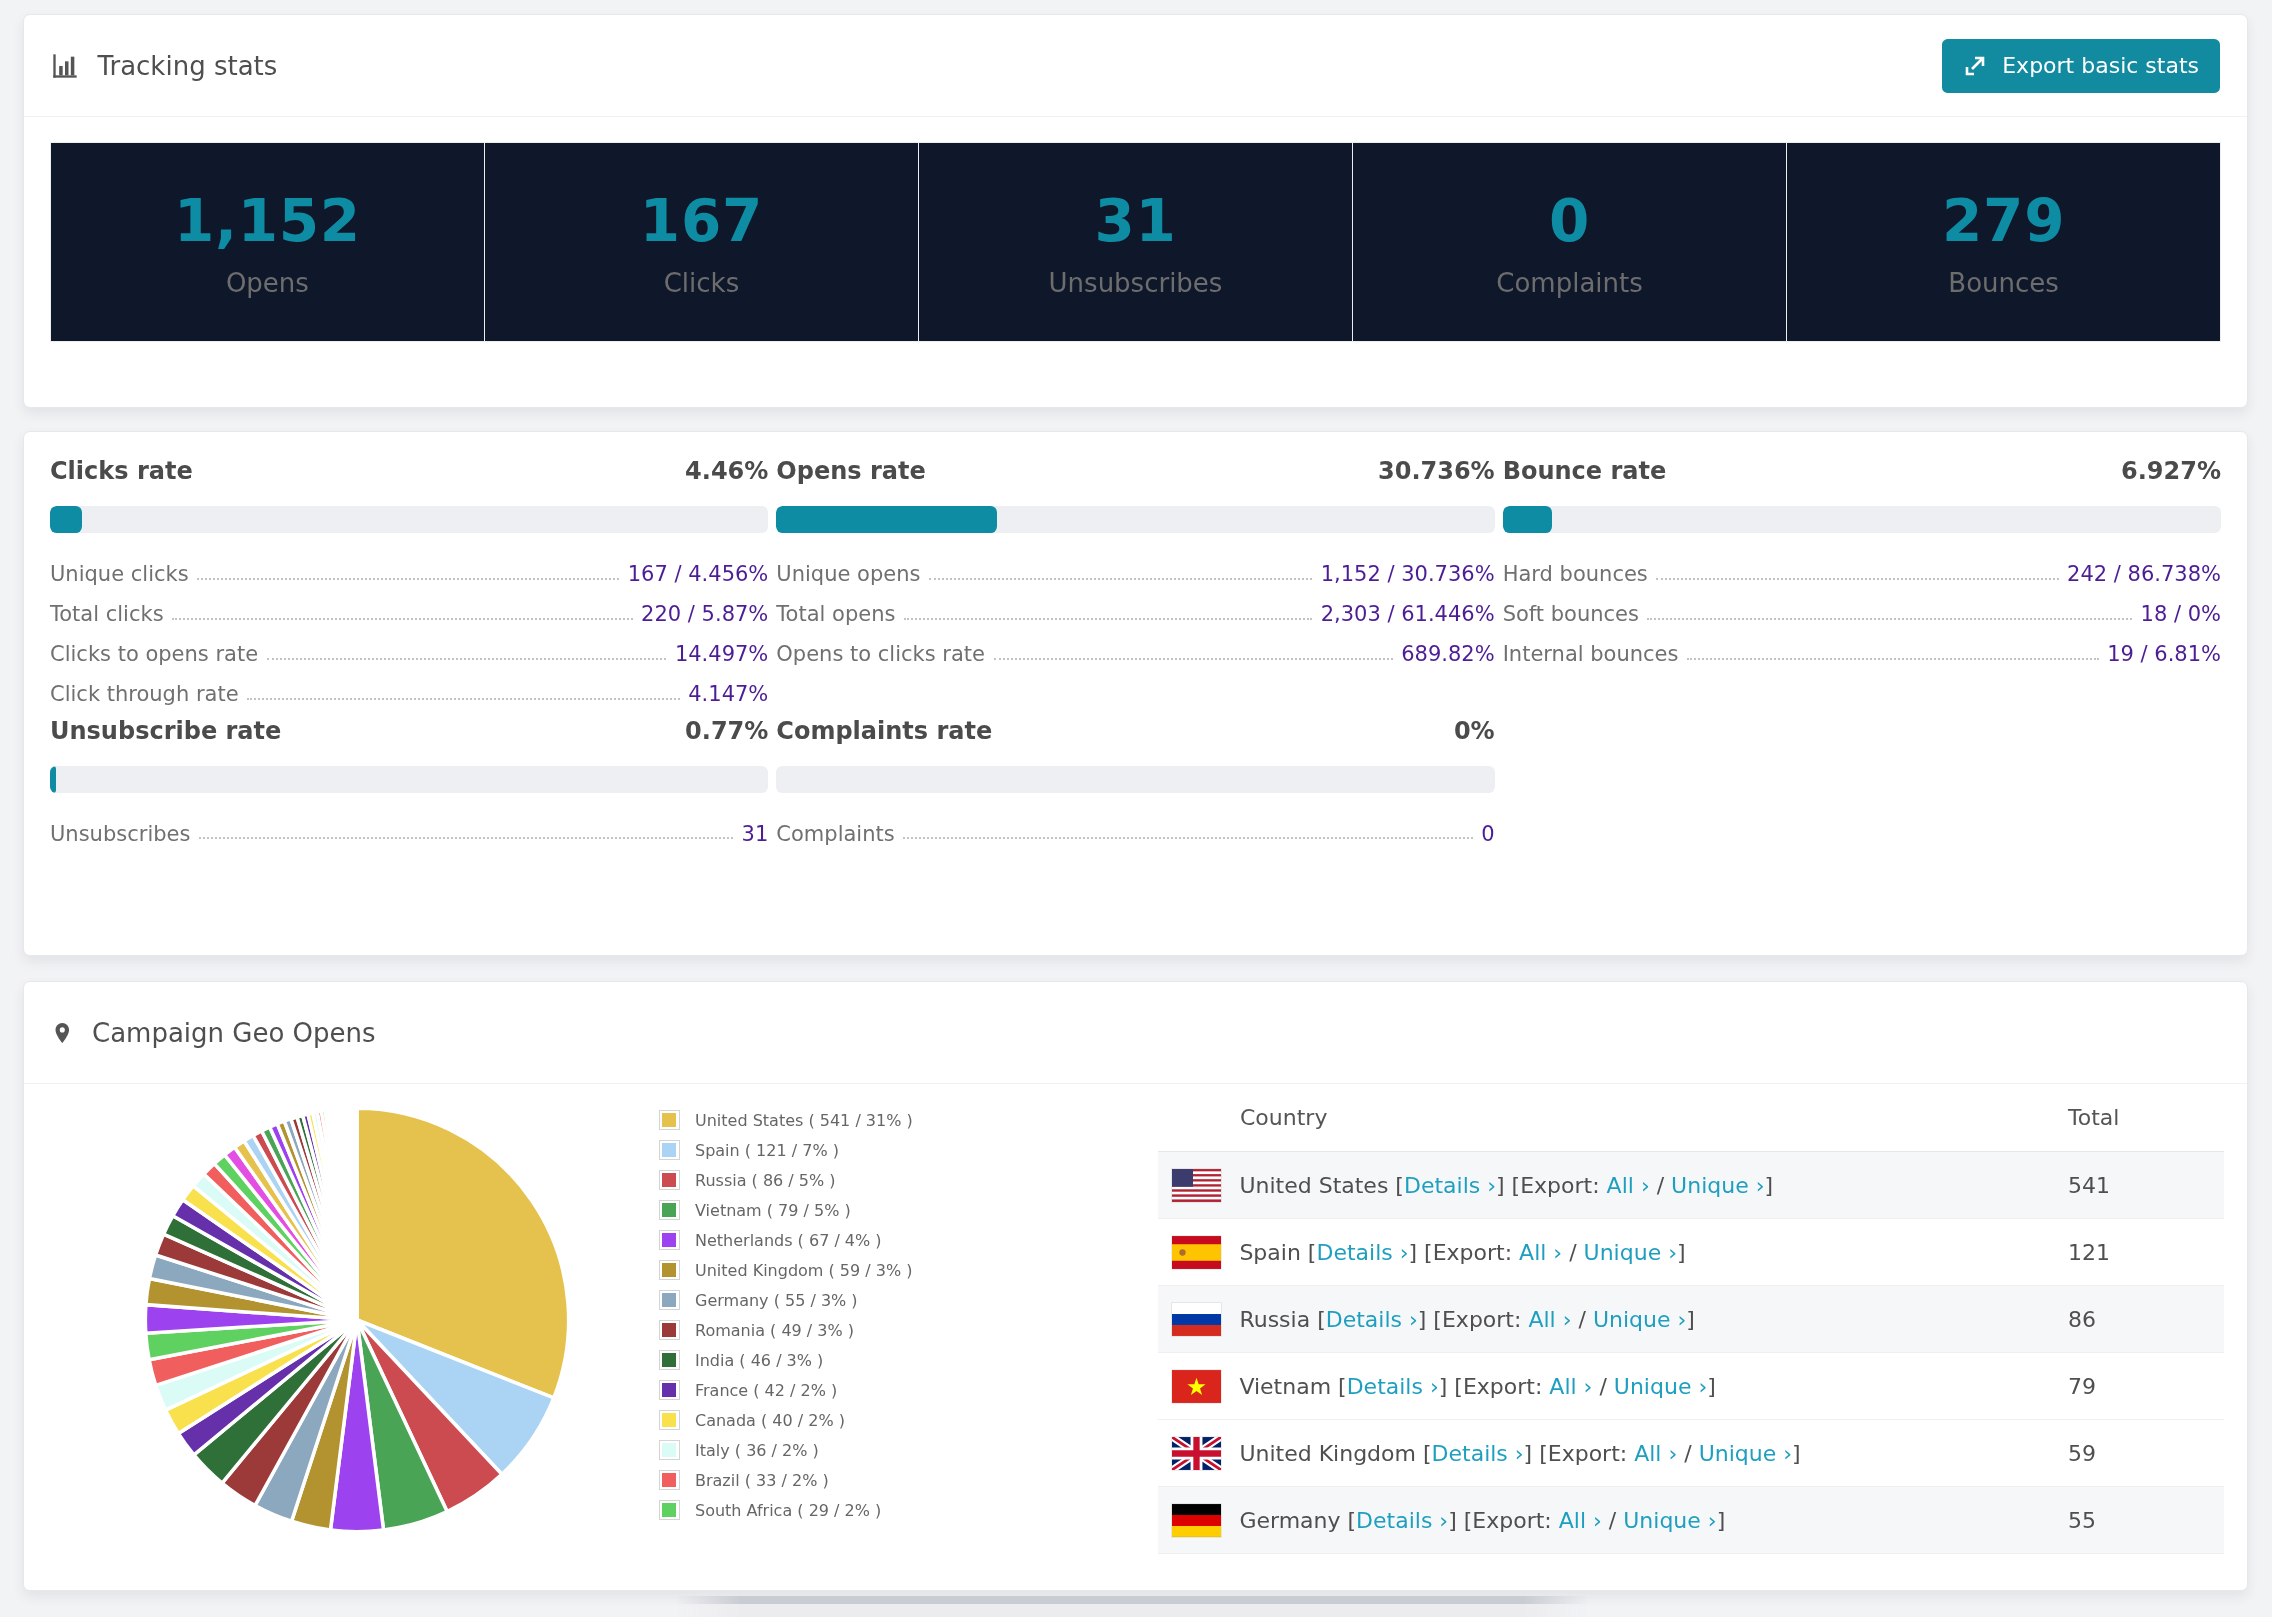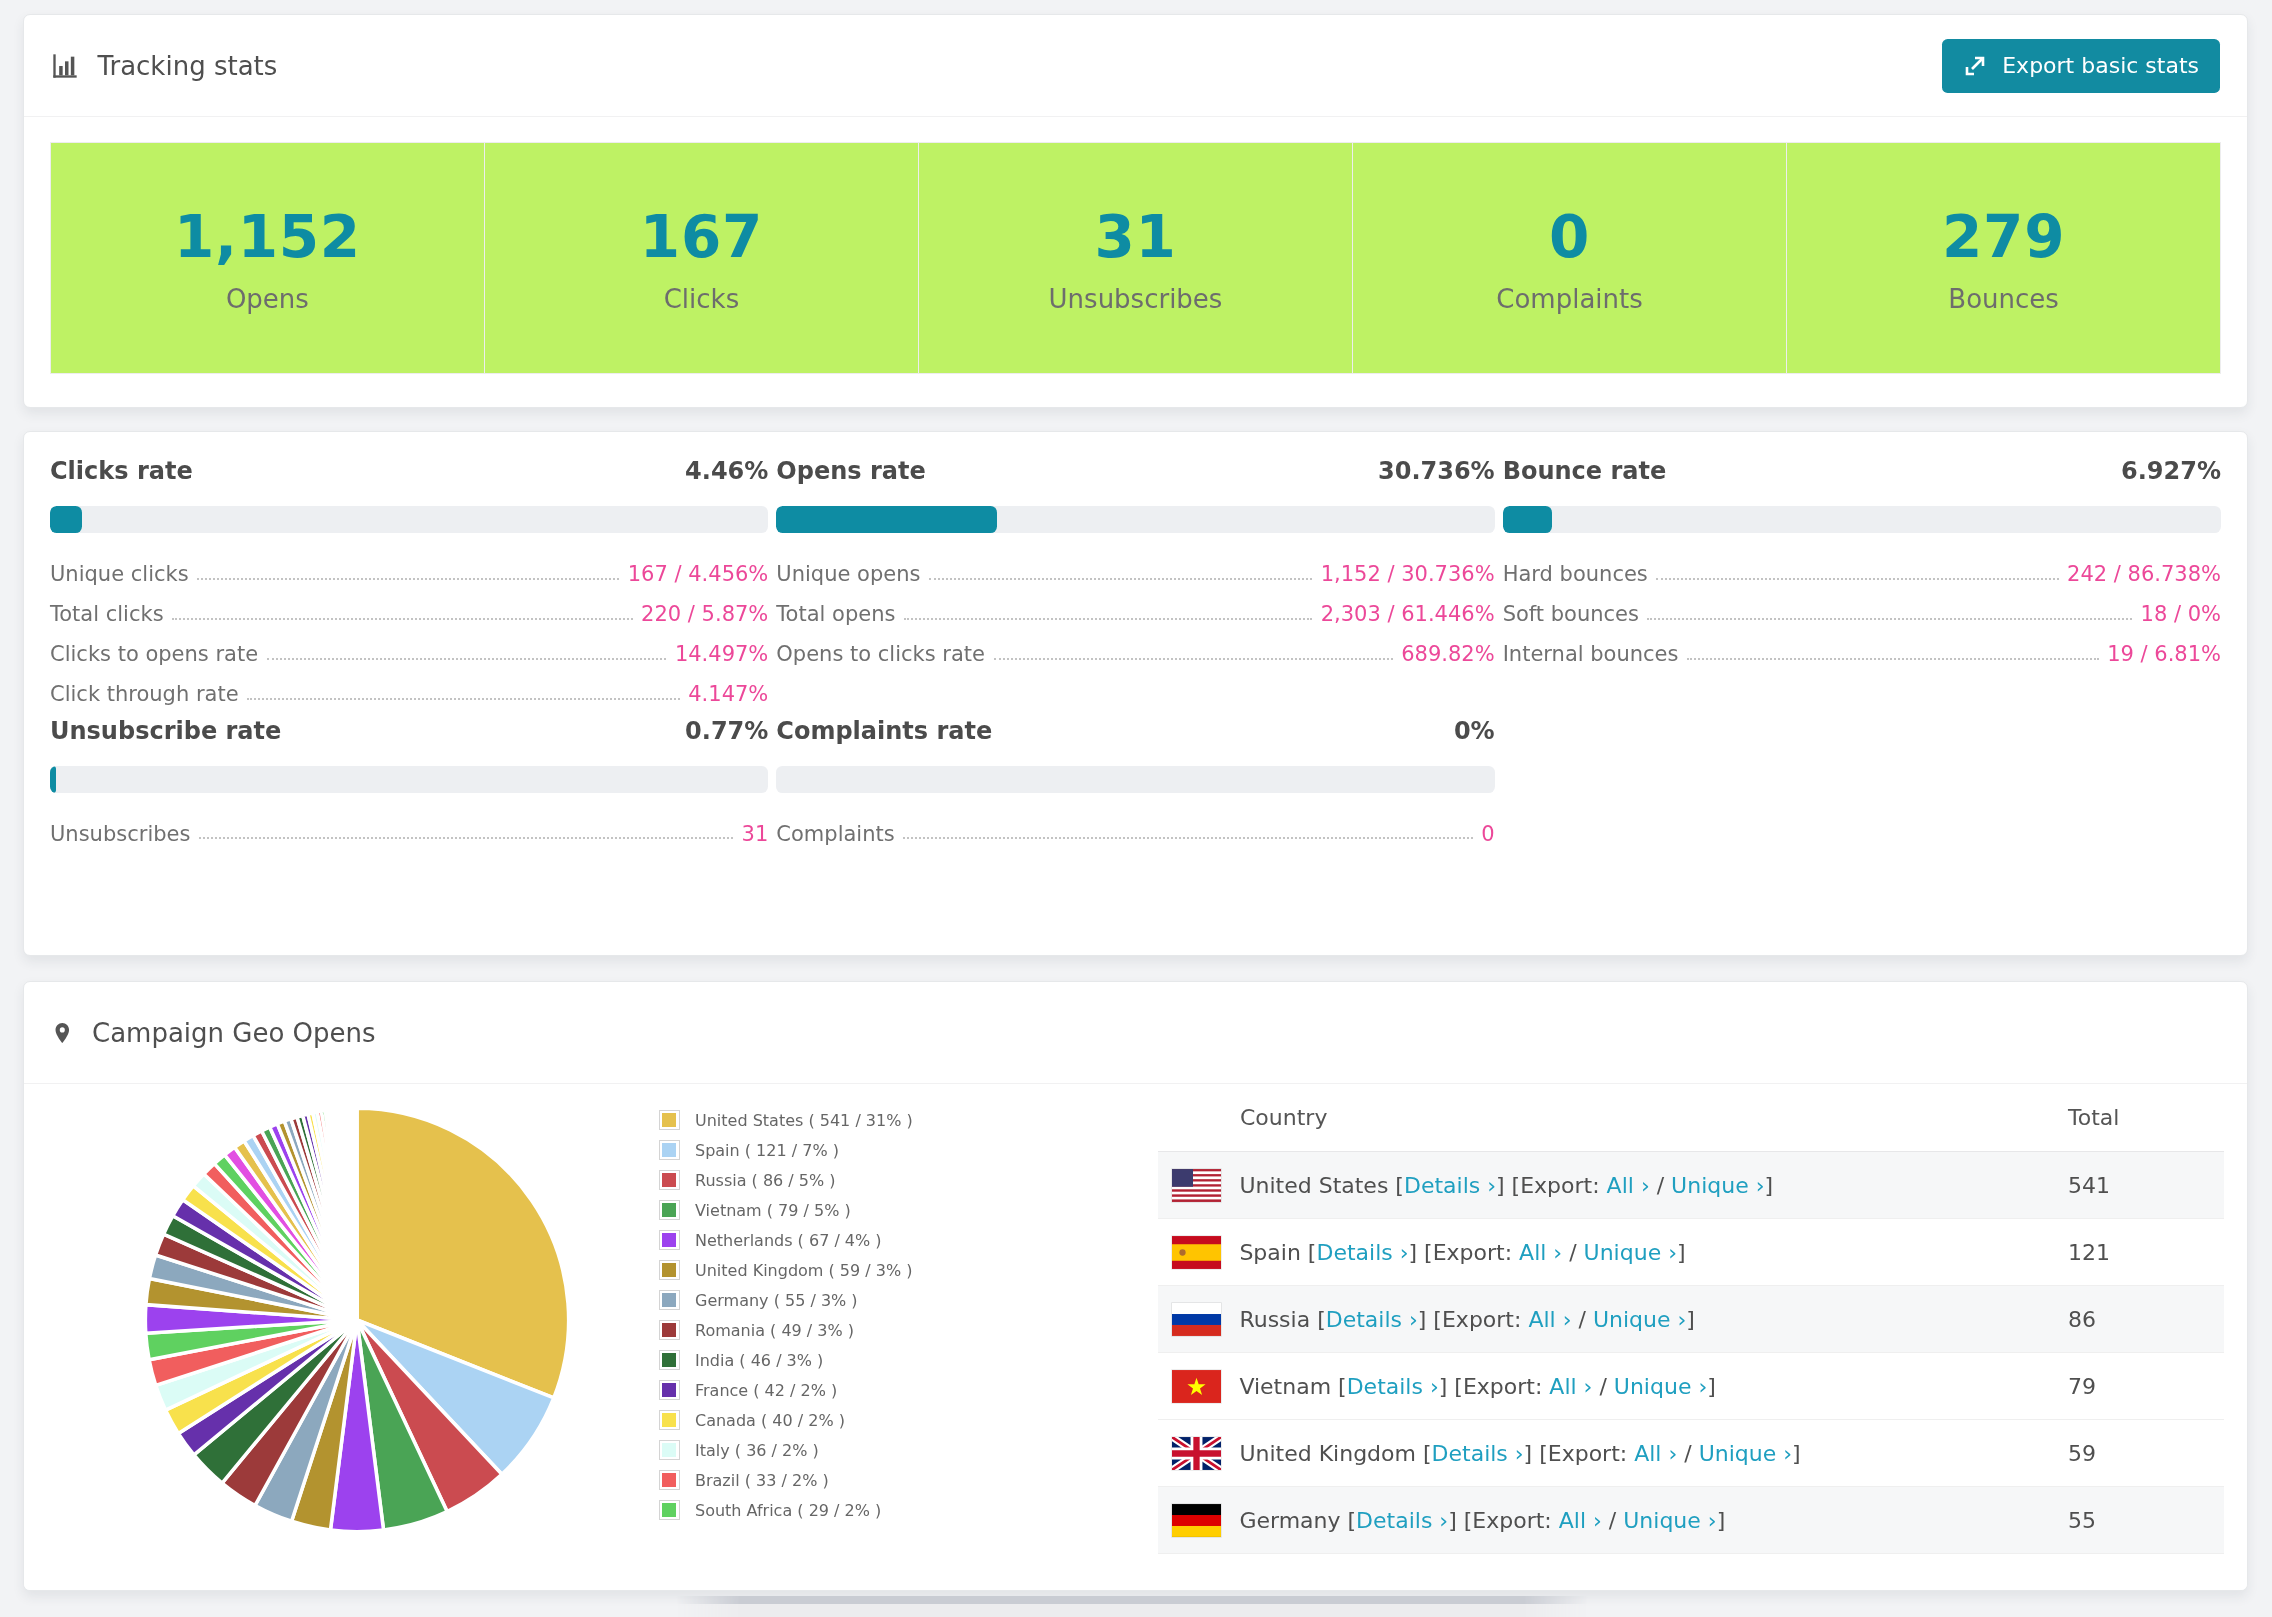--- a/index.html
+++ b/index.html
@@ -31,41 +31,41 @@
 
   .export-btn{
     display:flex;align-items:center;gap:15px;border:none;cursor:pointer;
     background:var(--button);color:#fff;font-size:22px;height:54px;padding:0 21px;
     border-radius:5.6px;font-family:inherit;
   }
 
   
   .stats-row{display:flex;margin:25.4px 26px 0;}
   .stat-cell{
-    flex:1;margin-left:-0.7px;height:232px;border:0.7px solid #ededee;background:#bef264;
+    flex:1;margin-left:-0.7px;height:200px;border:0.7px solid #ededee;background:#0f172a;
     display:flex;flex-direction:column;align-items:center;justify-content:center;
   }
   .stat-cell:first-child{margin-left:0;}
   .stat-value{font-size:58px;font-weight:700;color:var(--accent);letter-spacing:0.7px;}
   .stat-label{font-size:26px;color:#6d6d6d;margin-top:12.7px;}
 
   
   .rates-grid{
     display:grid;grid-template-columns:repeat(3,1fr);
     column-gap:41px;row-gap:30px;padding:25.4px 26px 0;gap:8px;
   }
   .rate-head{display:flex;justify-content:space-between;align-items:baseline;
     font-size:24px;font-weight:700;color:#4b4b4b;}
   .rate-bar{margin-top:21px;height:27px;background:var(--track);border-radius:6.4px;overflow:hidden;}
   .rate-fill{height:100%;background:var(--accent);border-radius:6.4px;}
   .rate-rows{margin-top:15.5px;}
   .rate-row{display:flex;align-items:flex-end;height:40px;font-size:21px;}
   .rr-label{color:#707070;white-space:nowrap;padding-bottom:2.8px;}
   .rr-leader{flex:1;border-bottom:2.1px dotted #c3c3c3;margin:0 8.5px 9.2px;}
-  .rr-value{color:#ec4899;white-space:nowrap;padding-bottom:2.8px;}
+  .rr-value{color:#4c1d95;white-space:nowrap;padding-bottom:2.8px;}
 
   
   .geo-body{position:relative;height:507px;}
   #pie-box{position:absolute;left:115px;top:18.4px;width:436px;height:436px;}
   .legend{position:absolute;left:635px;top:21px;}
   .legend-item{display:flex;align-items:center;height:30px;font-size:16px;color:#666;}
   .swatch{width:20.5px;height:20.5px;border:1.4px solid #d4d4d4;background:#fff;padding:2.1px;margin-right:15.5px;flex:0 0 auto;}
   .swatch-inner{width:100%;height:100%;}
 
   .geo-table{position:absolute;left:1134px;right:23px;top:0;}

